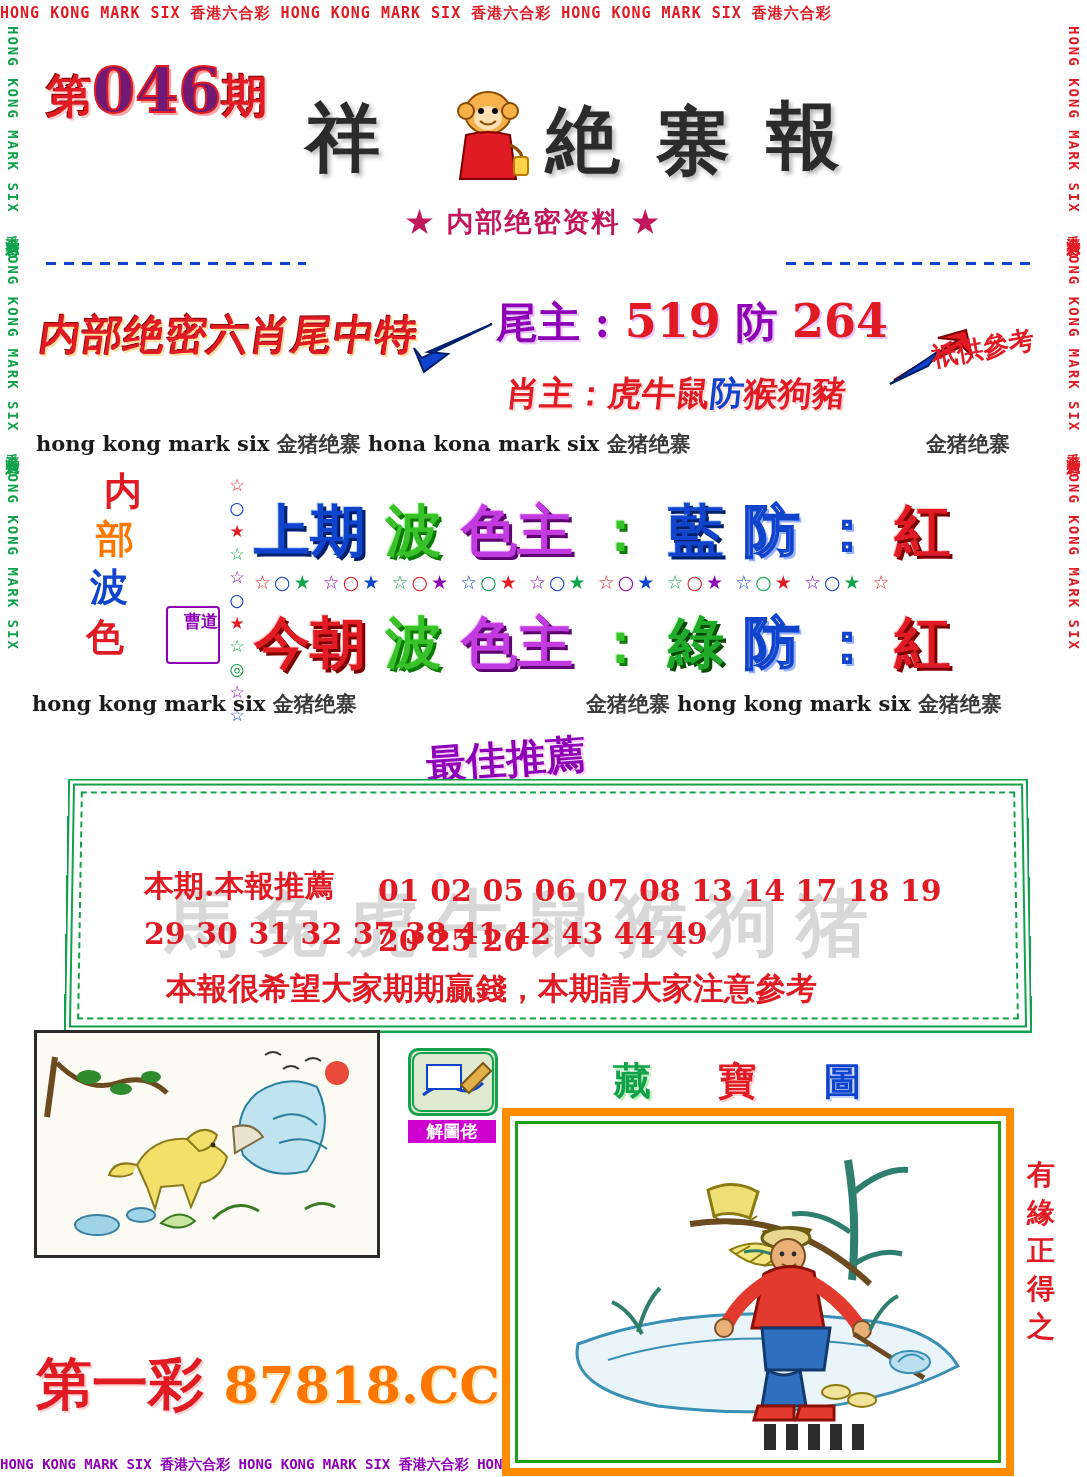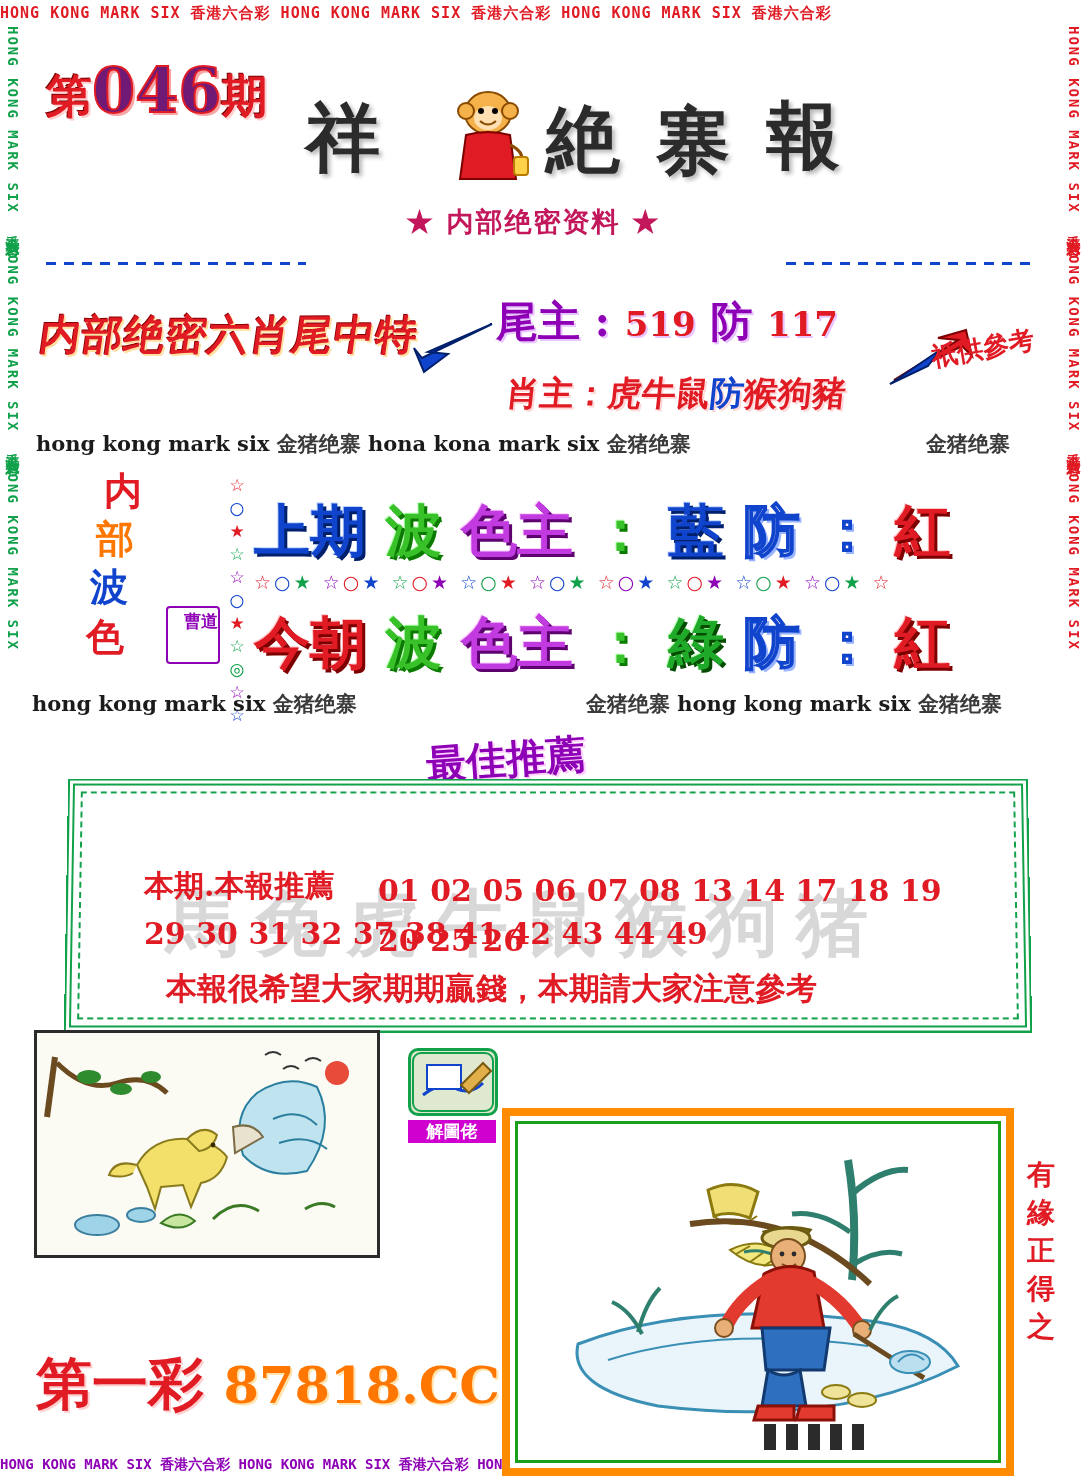--- a/index.html
+++ b/index.html
@@ -35,21 +35,21 @@
             font-family:"DejaVu Serif","Liberation Serif",serif;letter-spacing:2px;}
   .fine-line{position:absolute;left:60px;top:230px;width:910px;text-align:center;font-size:15px;color:#1144cc;font-weight:bold;}
   .dashes{position:absolute;top:236px;height:3px;background:repeating-linear-gradient(90deg,#1144cc 0 10px,transparent 10px 18px);}
 
   
   .l2-left{position:absolute;left:14px;top:282px;font-size:41px;font-weight:bold;color:#e01b24;
     font-family:"DejaVu Serif","Liberation Serif",serif;letter-spacing:1px;
     text-shadow:2px 2px 0 #ffe0a0,-1px -1px 0 #8b0000;transform:skewX(-8deg);}
   .l2-tail{position:absolute;left:470px;top:268px;font-size:42px;font-weight:bold;color:#8d00b5;
     font-family:"DejaVu Serif","Liberation Serif",serif;text-shadow:2px 2px 0 #e9c5ff;}
-  .l2-tail .num{color:#e01b24;font-size:34px;}
+  .l2-tail .num{color:#e01b24;font-size:46px;}
   .l2-zodiac{position:absolute;left:480px;top:345px;font-size:34px;font-weight:bold;color:#e01b24;
     font-family:"DejaVu Serif","Liberation Serif",serif;text-shadow:2px 2px 0 #ffd9d9;transform:skewX(-6deg);}
   .l2-zodiac .b{color:#1144cc;}
   .l2-right{position:absolute;left:905px;top:305px;font-size:26px;font-weight:bold;color:#e01b24;
     font-family:"DejaVu Serif","Liberation Serif",serif;transform:rotate(-10deg);}
   .arrow-l{position:absolute;left:378px;top:292px;width:92px;height:60px;}
   .arrow-r{position:absolute;left:862px;top:300px;width:90px;height:62px;}
 
   
   .latin{position:absolute;font-family:"DejaVu Serif","Liberation Serif",serif;font-weight:bold;font-size:21px;color:#1b1b1b;}
@@ -155,21 +155,21 @@
   <div class="l2-left">内部绝密六肖尾中特</div>
 
   <svg class="arrow-l" viewBox="0 0 92 60">
     <path d="M88 6 L24 34 L44 36 L20 54 L10 30 L18 40 Z" fill="#1144cc" stroke="#00206b" stroke-width="2"></path>
   </svg>
 
   <div class="l2-tail">
     <span>尾主 :</span>
     <span class="num">519</span>
     <span>防</span>
-    <span class="num">117</span>
+    <span class="num">264</span>
   </div>
 
   <div class="l2-zodiac">
     <span>肖主：</span><span>虎牛鼠</span><span class="b">防</span><span>猴狗豬</span>
   </div>
 
   <svg class="arrow-r" viewBox="0 0 90 62">
     <path d="M6 54 L70 14 L50 12 L78 4 L84 30 L74 20 Z" fill="#e01b24" stroke="#7d0000" stroke-width="2"></path>
     <path d="M2 58 L52 24 L40 40 Z" fill="#1144cc" stroke="#00206b" stroke-width="2"></path>
   </svg>
@@ -294,20 +294,25 @@
       <svg viewBox="0 0 84 62" width="84" height="62">
         <rect x="2" y="2" width="80" height="58" rx="8" fill="#dfe9d0" stroke="#12a14b" stroke-width="2"></rect>
         <path d="M12 44 q18 -14 34 -6 q14 6 26 -6" stroke="#1144cc" stroke-width="3" fill="none"></path>
         <rect x="16" y="14" width="34" height="24" fill="#fff" stroke="#1144cc" stroke-width="2"></rect>
         <path d="M50 34 l22 -22 l8 8 l-22 22 z" fill="#e2b04a" stroke="#7a5a10" stroke-width="2"></path>
       </svg>
     </div>
     <div class="cap">解圖佬</div>
   </div>
 
+  <div class="treasure">
+    <span class="tre-c" style="color:#12a14b;text-shadow:2px 2px 0 #b9f0b9;">藏</span>
+    <span class="tre-c" style="color:#e01b24;text-shadow:2px 2px 0 #ffd0d0;">寶</span>
+    <span class="tre-c" style="color:#1144cc;text-shadow:2px 2px 0 #c4d4ff;">圖</span>
+  </div>
 
   <div class="vcol-right">有緣正得之</div>
 
   <div class="pic2">
     <div class="in">
       <svg viewBox="0 0 480 336" width="480" height="336">
         <rect width="480" height="336" fill="#ffffff"></rect>
         <path d="M330 36 q10 60 4 120" stroke="#2f7f6f" stroke-width="8" fill="none"></path>
         <path d="M334 70 q30 -26 56 -24" stroke="#2f7f6f" stroke-width="6" fill="none"></path>
         <path d="M332 108 q-30 -22 -58 -18" stroke="#2f7f6f" stroke-width="5" fill="none"></path>

